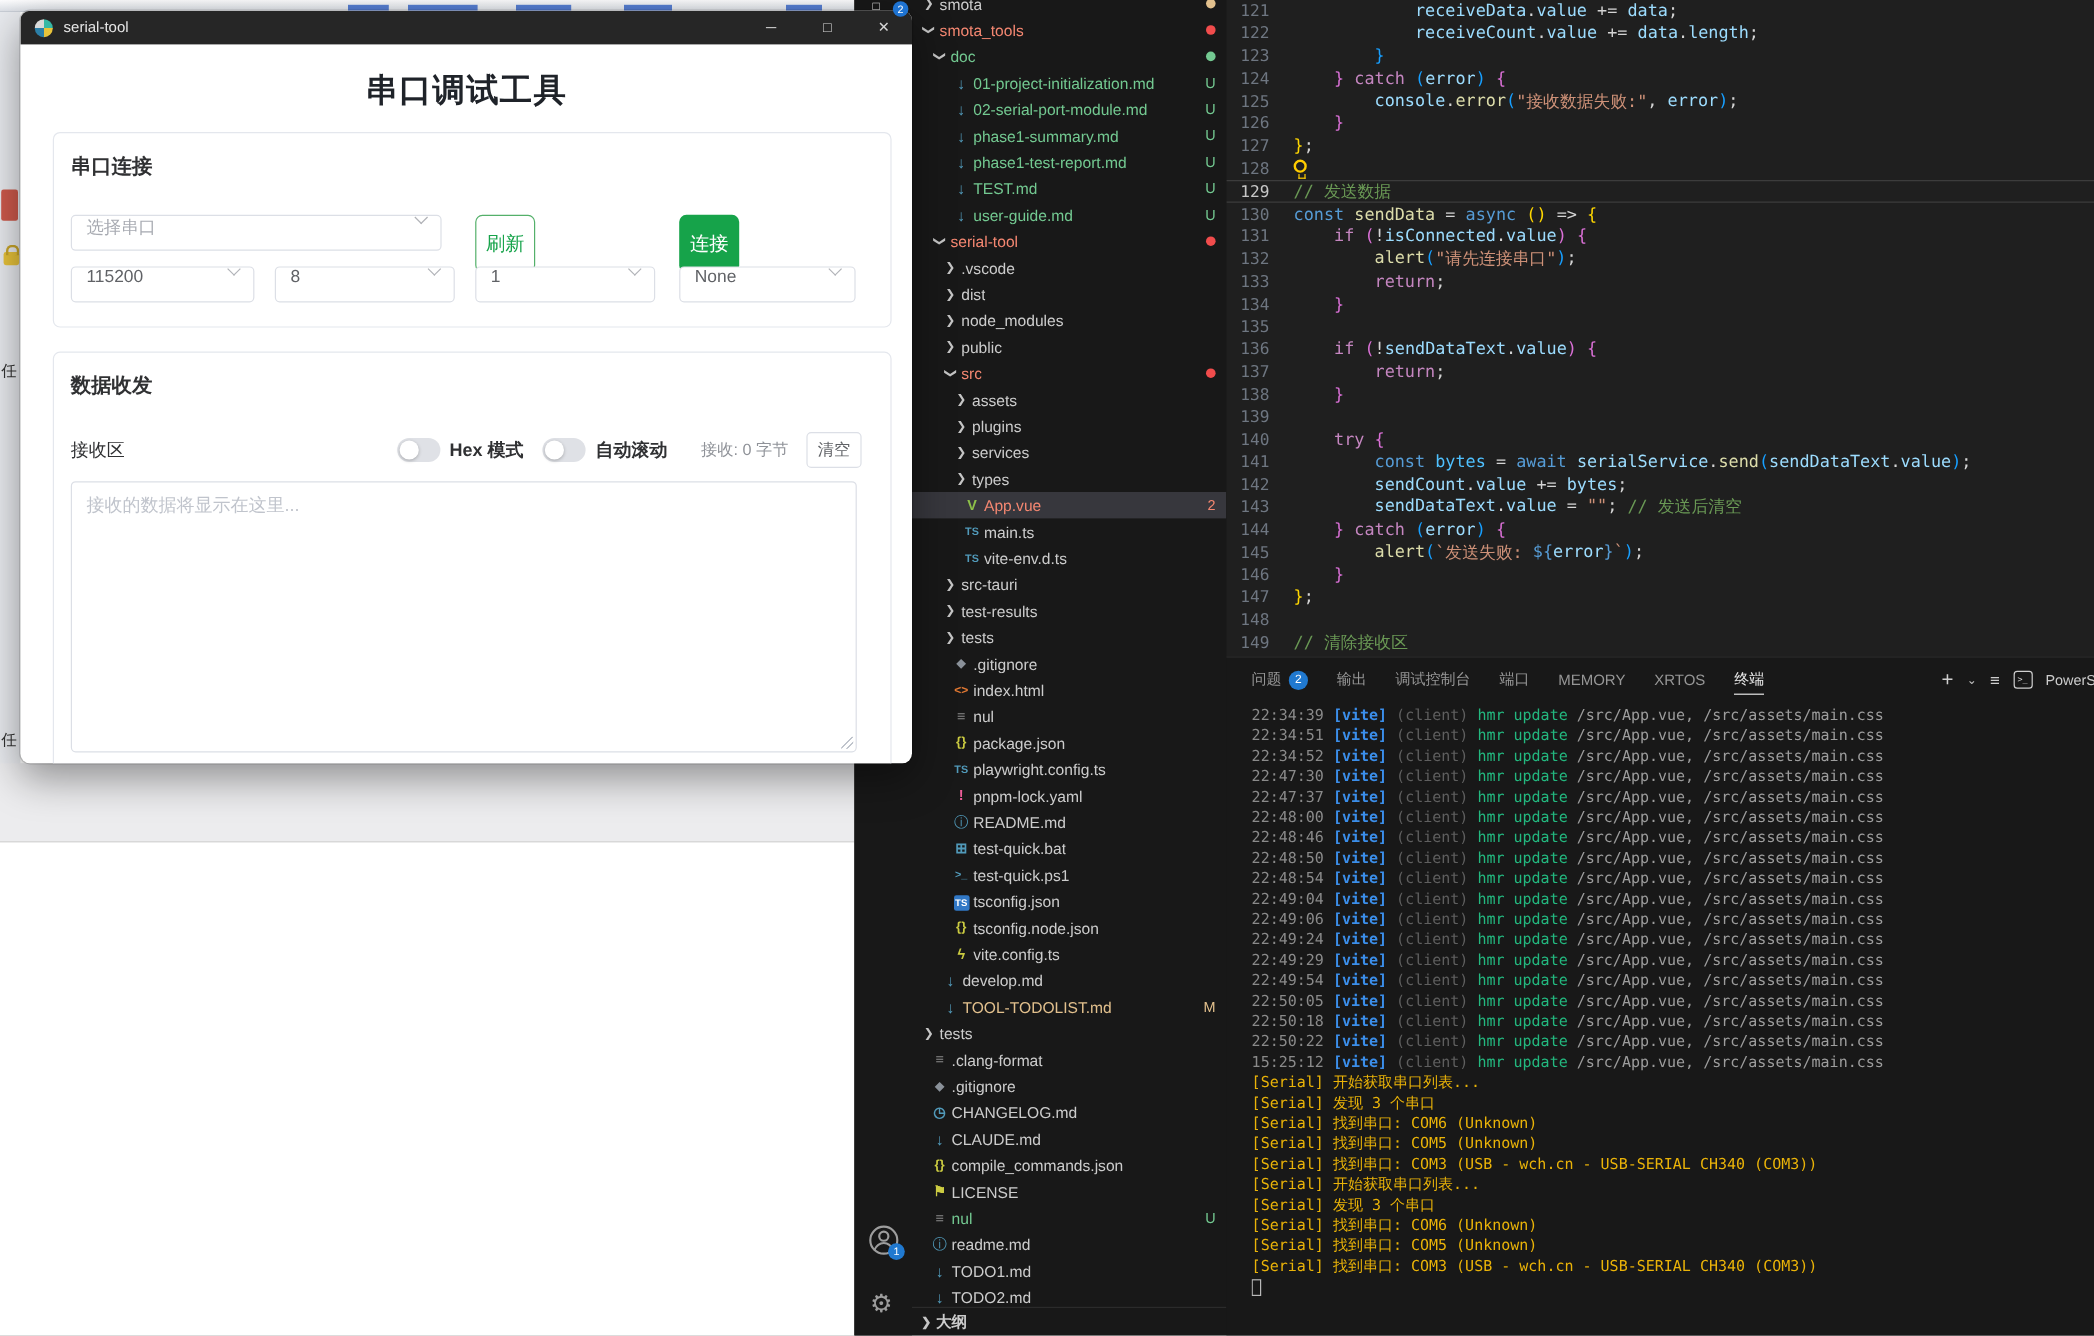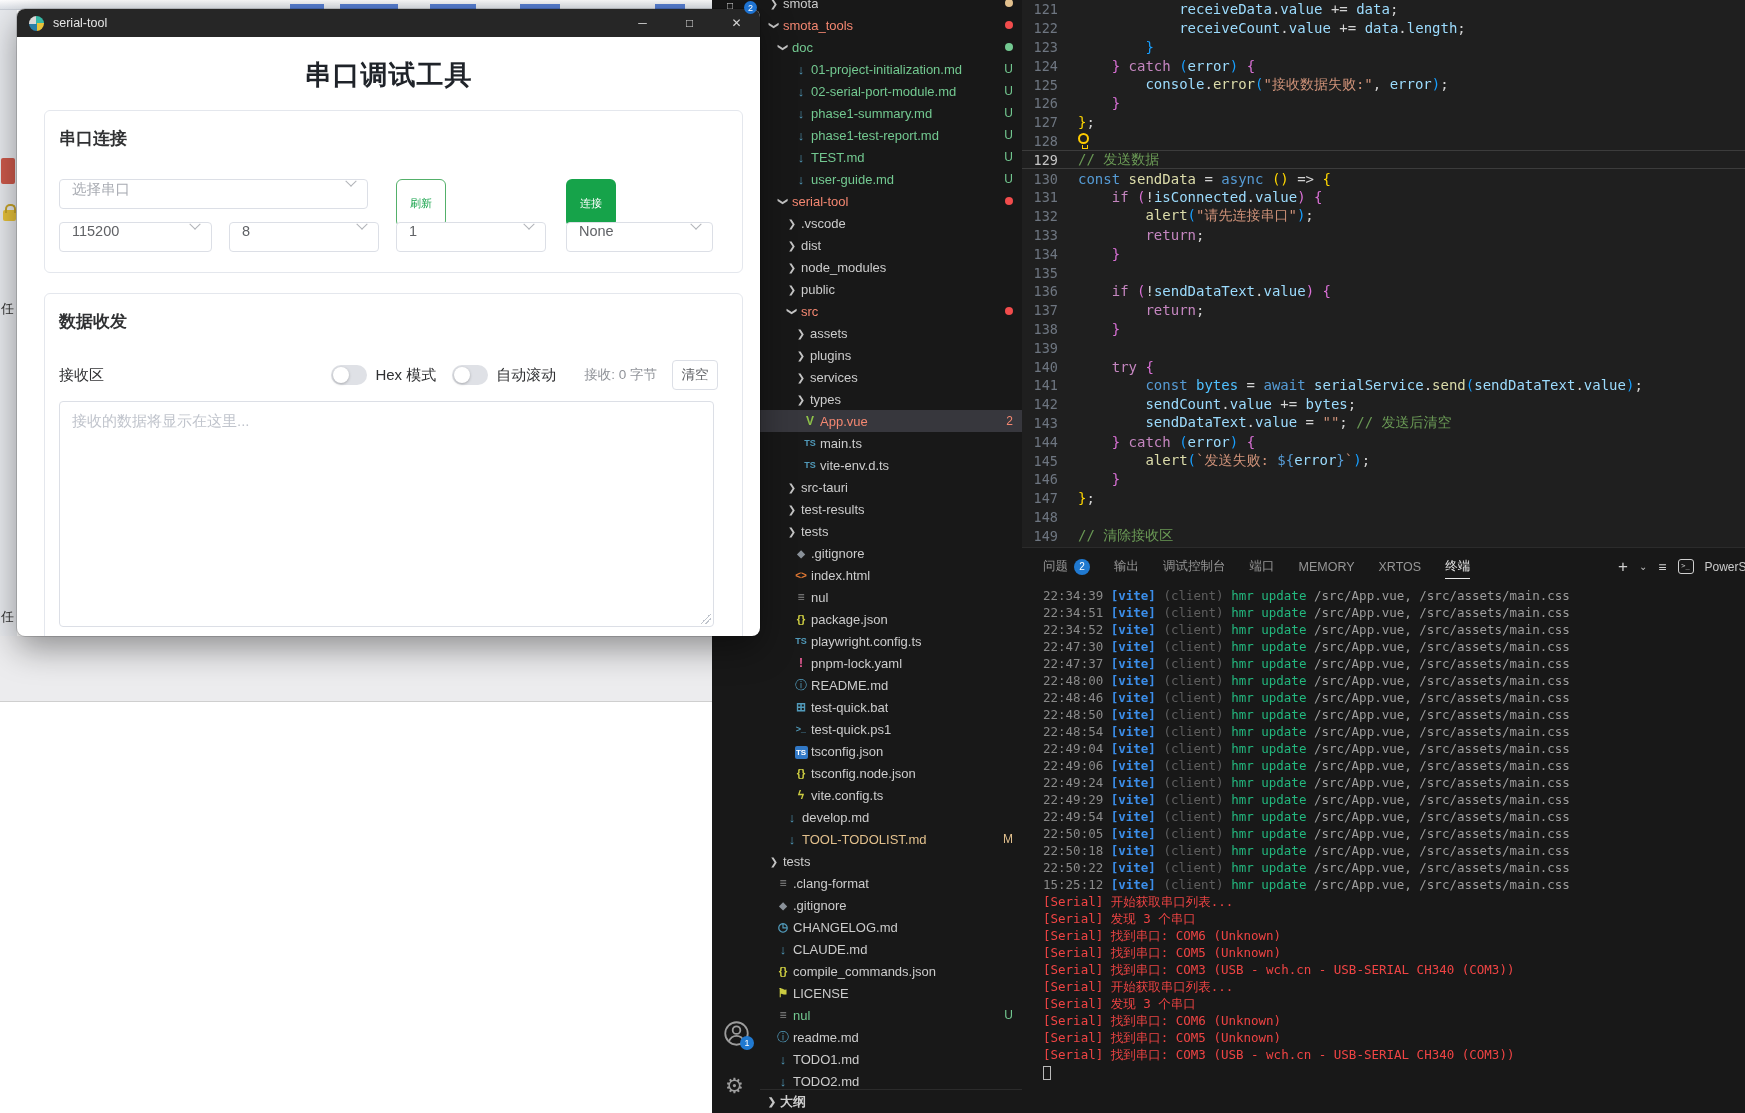--- a/index.html
+++ b/index.html
@@ -73,50 +73,50 @@
     display:flex; align-items:center; justify-content:center; }
   .pactions { position:absolute; left:596px; top:0; height:37px; display:flex; align-items:center; gap:11px; color:#cfcfcf; white-space:nowrap; }
   .pa-plus { font-size:17px; } .pa-chev { font-size:10px; color:#bdbdbd; }
   .pa-list { font-size:14px; } 
   .ps-box { width:16px; height:15px; border:1.3px solid #cfcfcf; border-radius:3px; font-size:7px; line-height:12px;
     text-align:center; font-family:"DejaVu Sans Mono",monospace; }
   .pa-shell { font-size:12px; color:#cccccc; }
   .term { position:absolute; left:21px; top:40px; right:0; font-family:"DejaVu Sans Mono",monospace; font-size:12.5px; }
   .tline { height:17px; white-space:pre; overflow:hidden; }
   .t-time{color:#8a8a8a} .t-vite{color:#3b8eea;font-weight:bold} .t-client{color:#5f5f5f}
-  .t-hmr{color:#23b87f} .t-path{color:#9d9d9d} .t-serial{color:#ef4444}
+  .t-hmr{color:#23b87f} .t-path{color:#9d9d9d} .t-serial{color:#eab308}
   .curs { display:inline-block; width:8px; height:14px; border:1px solid #b9b9b9; vertical-align:middle; }
 
   
   .serial { position:absolute; left:17px; top:9px; width:743px; height:627px; background:#fff; border-radius:8px;
     box-shadow:0 12px 34px rgba(0,0,0,.4), 0 0 0 1px rgba(0,0,0,.15); z-index:10; overflow:hidden; }
   .stitle { height:28px; background:#262626; display:flex; align-items:center; color:#e6e6e6; font-size:12.5px; padding-left:12px; }
   .app-icon { width:15px; height:15px; border-radius:50%; margin-right:9px;
     background:conic-gradient(#35b8a5 0 25%, #e8c33a 0 50%, #2b7fa8 0 75%, #d9d9d9 0 100%); }
   .swin-controls { margin-left:auto; display:flex; height:100%; }
   .wbtn { width:47px; display:flex; align-items:center; justify-content:center; color:#d6d6d6; font-size:12px; }
   .sheading { text-align:center; font-size:27px; font-weight:bold; color:#1f2329; margin-top:20px; letter-spacing:1px; }
   .card { position:absolute; left:27px; width:699px; border:1px solid #e4e7ed; border-radius:6px; background:#fff; }
   .card1 { top:101px; height:163px; }
   .card2 { top:284px; height:400px; }
   .ctitle { position:absolute; left:14px; top:16px; font-size:17px; font-weight:bold; color:#303133; }
   .sel-box { position:absolute; height:30px; border:1px solid #dcdfe6; border-radius:4px; background:#fff;
     display:flex; padding:0 12px; font-size:14.5px; color:#606266; }
   .sel-ph { color:#a8abb2; }
   .chevdown { margin-left:auto; width:8px; height:8px; border-right:1.5px solid #b1b3b8; border-bottom:1.5px solid #b1b3b8;
     transform:rotate(45deg) translate(-2px,-2px); flex:none; }
-  .btn { position:absolute; height:48px; border-radius:6px; display:flex; align-items:center; justify-content:center; font-size:11px; }
+  .btn { position:absolute; height:48px; border-radius:6px; display:flex; align-items:center; justify-content:center; font-size:16px; }
   .btn-refresh { left:351px; top:68px; width:50px; background:#fff; border:1px solid #54b06a; color:#16a34a; }
   .btn-connect { left:521px; top:68px; width:50px; background:#16a34a; color:#fff; }
   .drow { position:absolute; left:14px; right:24px; top:64px; height:34px; display:flex; align-items:center;justify-content:center; }
   .rx-label { font-size:15px; color:#303133; }
   .switch { width:36px; height:20px; border-radius:10px; background:#dfe1e6; position:relative; flex:none; }
   .switch::after { content:""; position:absolute; left:2px; top:2px; width:16px; height:16px; border-radius:50%;
     background:#fff; box-shadow:0 1px 3px rgba(0,0,0,.25); }
-  .tog-label { font-size:15px; color:#303133; margin:0 0 0 8px; }
+  .tog-label { font-size:15px; color:#303133; margin:0 0 0 8px;font-weight:bold; }
   .stats { font-size:13.5px; color:#909399; }
   .btn-clear { width:46px; height:30px; border:1px solid #dcdfe6; border-radius:4px; background:#fff; color:#606266;
     font-size:13.5px; display:flex; align-items:center; justify-content:center; }
   .rx-area { position:absolute; left:14px; top:107px; width:655px; height:226px; border:1px solid #dcdfe6;
     border-radius:4px; padding:10px 12px; font-size:15px; color:#c0c4cc; }
   .grip { position:absolute; right:2px; bottom:2px; width:10px; height:10px;
     background:linear-gradient(135deg,transparent 0 45%,#bfc4cc 45% 52%,transparent 52% 68%,#bfc4cc 68% 75%,transparent 75%); }
 
   .notif-badge { position:absolute; left:744px; top:1px; width:13px; height:13px; border-radius:50%; background:#1e73d2;
     color:#fff; font-size:9px; display:flex; align-items:center; justify-content:center; z-index:20; }

